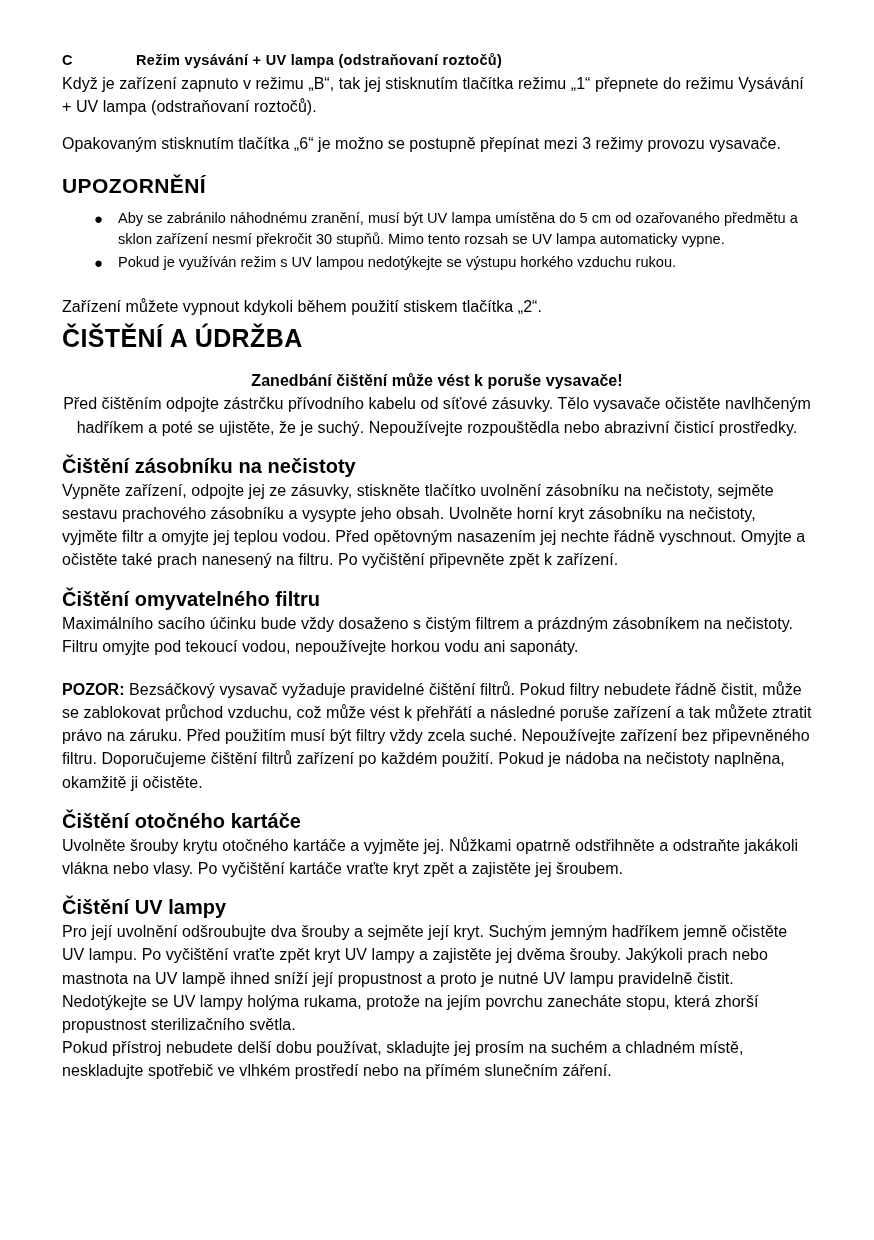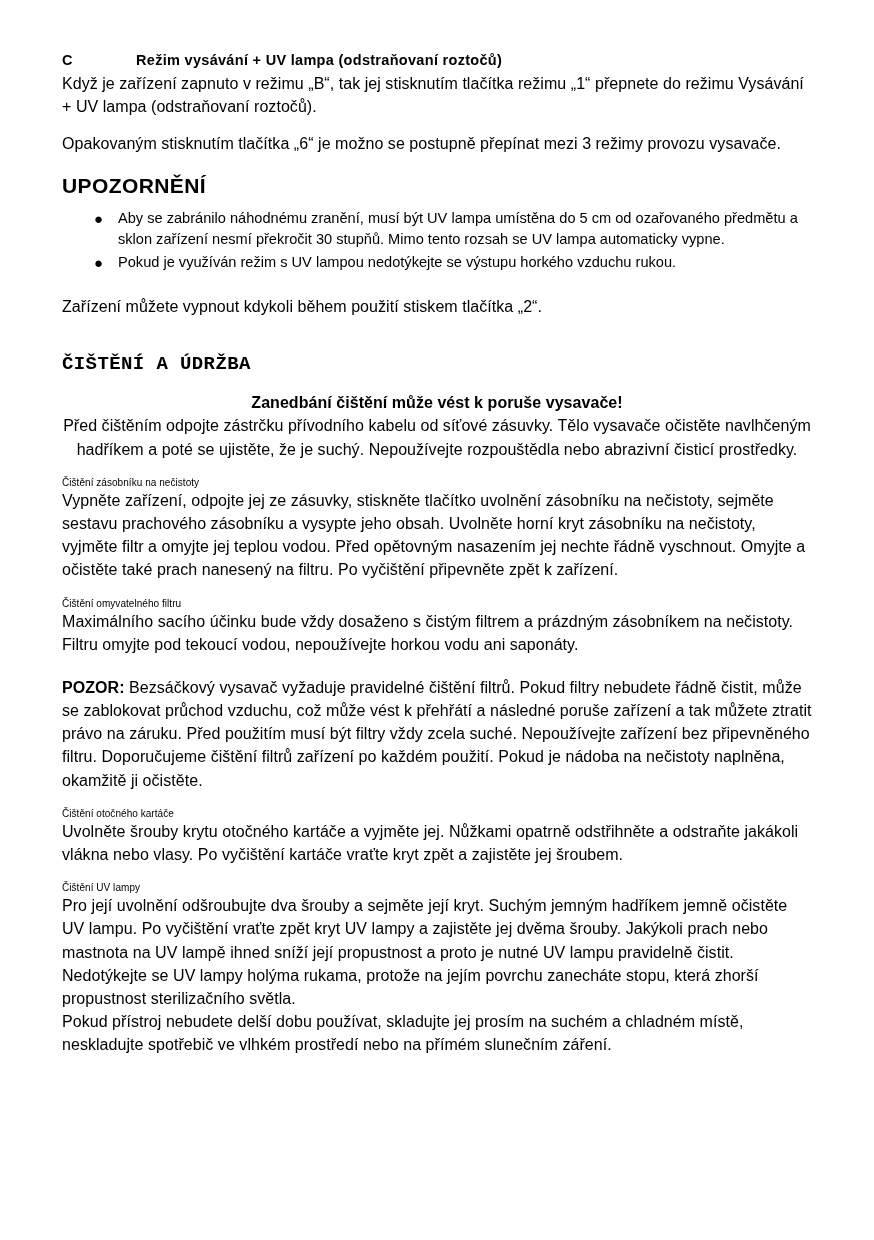--- a/index.html
+++ b/index.html
@@ -44,25 +44,24 @@
   }
   .gap-md { height: 14px; }
   .gap-lg { height: 20px; }
   h2.section {
     font-size: 21px;
     font-weight: bold;
     margin: 18px 0 10px 0;
     letter-spacing: 0.4px;
   }
   h1.bigsection {
-    font-size: 19px;
+    font-size: 25px;
     font-weight: bold;
-    margin: 35px 0 16px 0;
+    margin: 6px 0 16px 0;
     letter-spacing: 0.4px;
-    font-family: Liberation Mono, monospace;
   }
   ul.bullets {
     margin: 0;
     padding: 0;
     list-style: none;
   }
   ul.bullets li {
     position: relative;
     padding-left: 56px;
     font-size: 14.6px;
@@ -70,22 +69,22 @@
     margin-bottom: 2px;
   }
   ul.bullets li .dot {
     position: absolute;
     left: 32px;
     top: 0;
     font-size: 15px;
     line-height: 1.45;
   }
   h3.sub {
-    font-size: 10px;
-    font-weight: normal;
+    font-size: 20px;
+    font-weight: bold;
     margin: 16px 0 1px 0;
     letter-spacing: 0.05px;
   }
   .para-block p {
     margin: 0;
     text-align: center;
   }
   .inline-b { font-weight: bold; }
   .lead-b { font-weight: bold; }
 </style>

